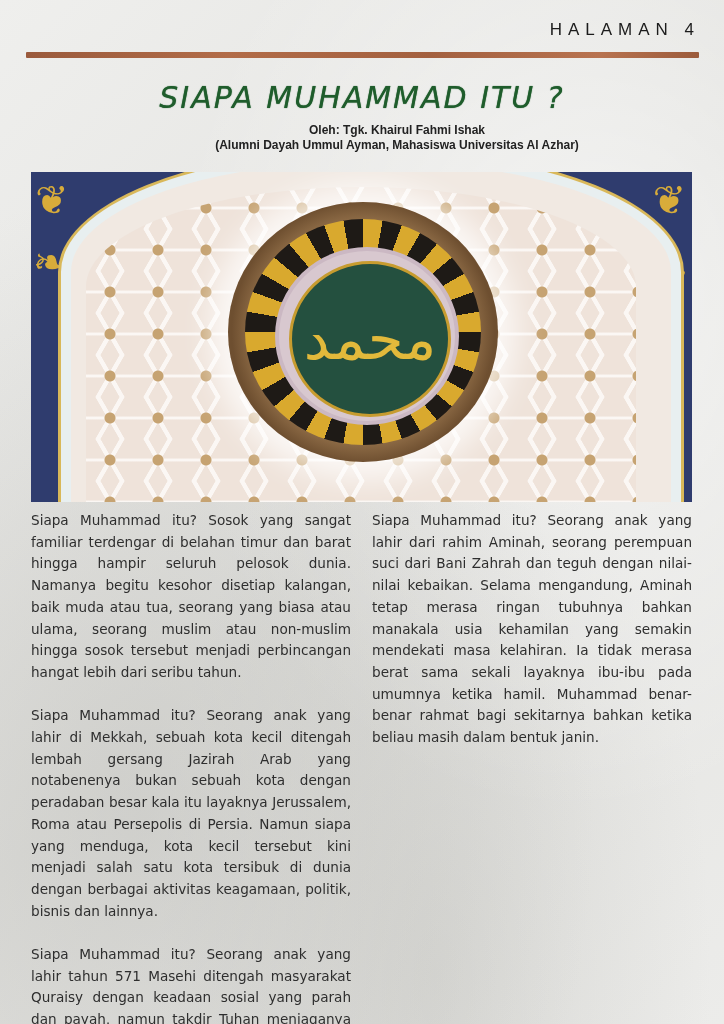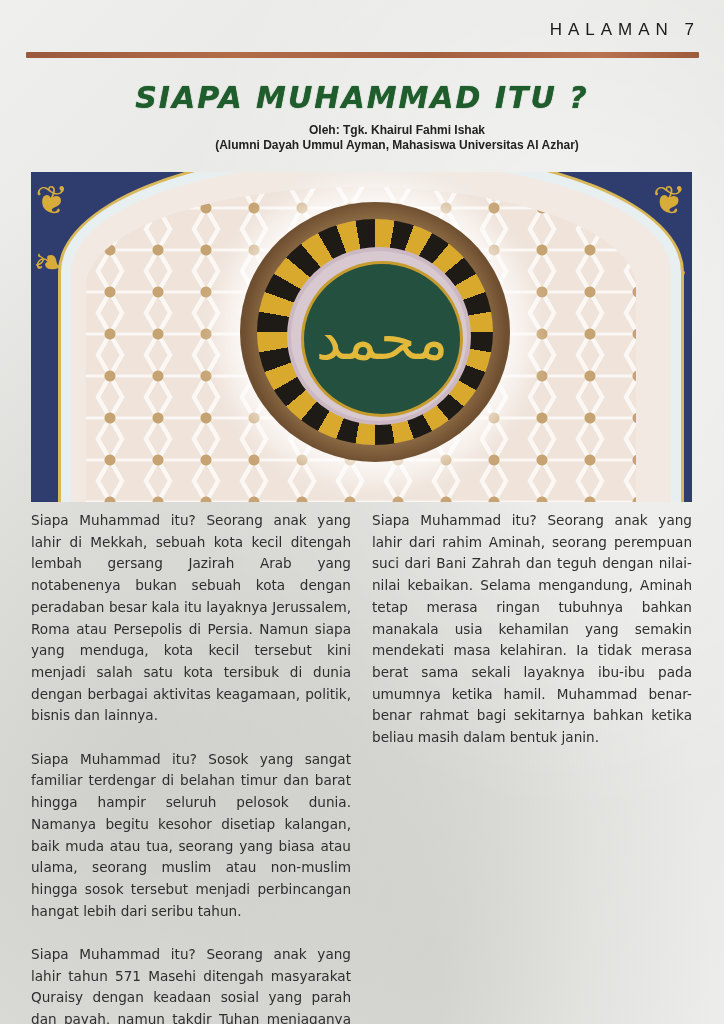--- a/index.html
+++ b/index.html
@@ -19,21 +19,21 @@
     font-family: "Liberation Sans", sans-serif;
     font-size: 17px; letter-spacing: 6px; color: #1c1c1c;
   }
   .top-rule {
     position: absolute; left: 26px; top: 52px; width: 673px; height: 6px;
     background: linear-gradient(90deg, #9a5a3c, #b26c48 30%, #a3603f 60%, #b87350 85%, #9c5b3b);
     border-radius: 1px;
   }
   .title {
     position: absolute; left: 0; width: 724px; top: 80px; text-align: center;
-    font-family: "DejaVu Sans", sans-serif; font-weight: bold; font-style: italic;
+    font-family: "DejaVu Sans", sans-serif; font-weight: normal; font-style: italic;
     font-size: 30px; letter-spacing: 2px; color: #1f5d2c;
     text-shadow: 0 0 1px #1f5d2c;
   }
   .byline {
     position: absolute; left: 0; width: 724px; top: 123px; text-align: center;
     font-family: "Liberation Sans", sans-serif; font-weight: bold; font-size: 12px;
     line-height: 15px; color: #222; padding-left: 35px;
   }
   .hero {
     position: absolute; left: 31px; top: 172px; width: 661px; height: 330px;
@@ -50,21 +50,21 @@
     background-color: #efe3da;
     background-image:
       radial-gradient(circle at 50% 50%, #c6a372 0 5px, transparent 6px),
       linear-gradient(60deg, transparent 46%, #fbf7f4 47% 53%, transparent 54%),
       linear-gradient(-60deg, transparent 46%, #fbf7f4 47% 53%, transparent 54%),
       linear-gradient(0deg, transparent 46%, #fbf7f4 47% 53%, transparent 54%);
     background-size: 48px 42px;
   }
   .vine { position: absolute; color: #d8ac3a; font-size: 40px; line-height: 40px; }
   .medallion {
-    position: absolute; left: 209px; top: 30px; width: 270px; height: 260px;
+    position: absolute; left: 197px; top: 30px; width: 270px; height: 260px;
     border-radius: 50%;
     background: radial-gradient(circle, #8c6a45 0 60%, #6e4f30 70%);
     box-shadow: 0 0 30px 18px rgba(255,255,255,0.75);
     text-decoration: underline;
   }
   .medallion-ring {
     position: absolute; left: 17px; top: 17px; width: 236px; height: 226px; border-radius: 50%;
     background: repeating-conic-gradient(#d9a92e 0 10deg, #1e1a16 10deg 20deg);
   }
   .medallion-inner {
@@ -83,21 +83,21 @@
   }
   .col {
     width: 320px; font-family: "DejaVu Sans", sans-serif; font-size: 13.6px;
     line-height: 21.7px; text-align: justify; color: #2e2e2e;
   }
   .col p { margin: 0 0 21.7px 0; }
 </style>
 </head>
 <body>
 
-<div class="page-number">HALAMAN 7</div>
+<div class="page-number">HALAMAN 4</div>
 <div class="top-rule"></div>
 
 <h1 class="title" style="margin:0;">SIAPA MUHAMMAD ITU ?</h1>
 <div class="byline">
   <div>Oleh: Tgk. Khairul Fahmi Ishak</div>
   <div>(Alumni Dayah Ummul Ayman, Mahasiswa Universitas Al Azhar)</div>
 </div>
 
 <div class="hero">
   <div class="vine" style="left:4px;top:8px;">❦</div>
@@ -109,20 +109,20 @@
   <div class="medallion">
     <div class="medallion-ring"></div>
     <div class="medallion-inner" style="left:47px;top:45px;">
       <div class="medallion-green">محمد</div>
     </div>
   </div>
 </div>
 
 <div class="article">
   <div class="col">
+    <p>Siapa Muhammad itu? Sosok yang sangat familiar terdengar di belahan timur dan barat hingga hampir seluruh pelosok dunia. Namanya begitu kesohor disetiap kalangan, baik muda atau tua, seorang yang biasa atau ulama, seorang muslim atau non-muslim hingga sosok tersebut menjadi perbincangan hangat lebih dari seribu tahun.</p>
     <p>Siapa Muhammad itu? Seorang anak yang lahir di Mekkah, sebuah kota kecil ditengah lembah gersang Jazirah Arab yang notabenenya bukan sebuah kota dengan peradaban besar kala itu layaknya Jerussalem, Roma atau Persepolis di Persia. Namun siapa yang menduga, kota kecil tersebut kini menjadi salah satu kota tersibuk di dunia dengan berbagai aktivitas keagamaan, politik, bisnis dan lainnya.</p>
-    <p>Siapa Muhammad itu? Sosok yang sangat familiar terdengar di belahan timur dan barat hingga hampir seluruh pelosok dunia. Namanya begitu kesohor disetiap kalangan, baik muda atau tua, seorang yang biasa atau ulama, seorang muslim atau non-muslim hingga sosok tersebut menjadi perbincangan hangat lebih dari seribu tahun.</p>
     <p>Siapa Muhammad itu? Seorang anak yang lahir tahun 571 Masehi ditengah masyarakat Quraisy dengan keadaan sosial yang parah dan payah, namun takdir Tuhan menjaganya lewat nasab keturunan yang sangat mulia dan</p>
   </div>
   <div class="col">
     <p>Siapa Muhammad itu? Seorang anak yang lahir dari rahim Aminah, seorang perempuan suci dari Bani Zahrah dan teguh dengan nilai-nilai kebaikan. Selama mengandung, Aminah tetap merasa ringan tubuhnya bahkan manakala usia kehamilan yang semakin mendekati masa kelahiran. Ia tidak merasa berat sama sekali layaknya ibu-ibu pada umumnya ketika hamil. Muhammad benar-benar rahmat bagi sekitarnya bahkan ketika beliau masih dalam bentuk janin.</p>
   </div>
 </div>
 
 </body></html>

